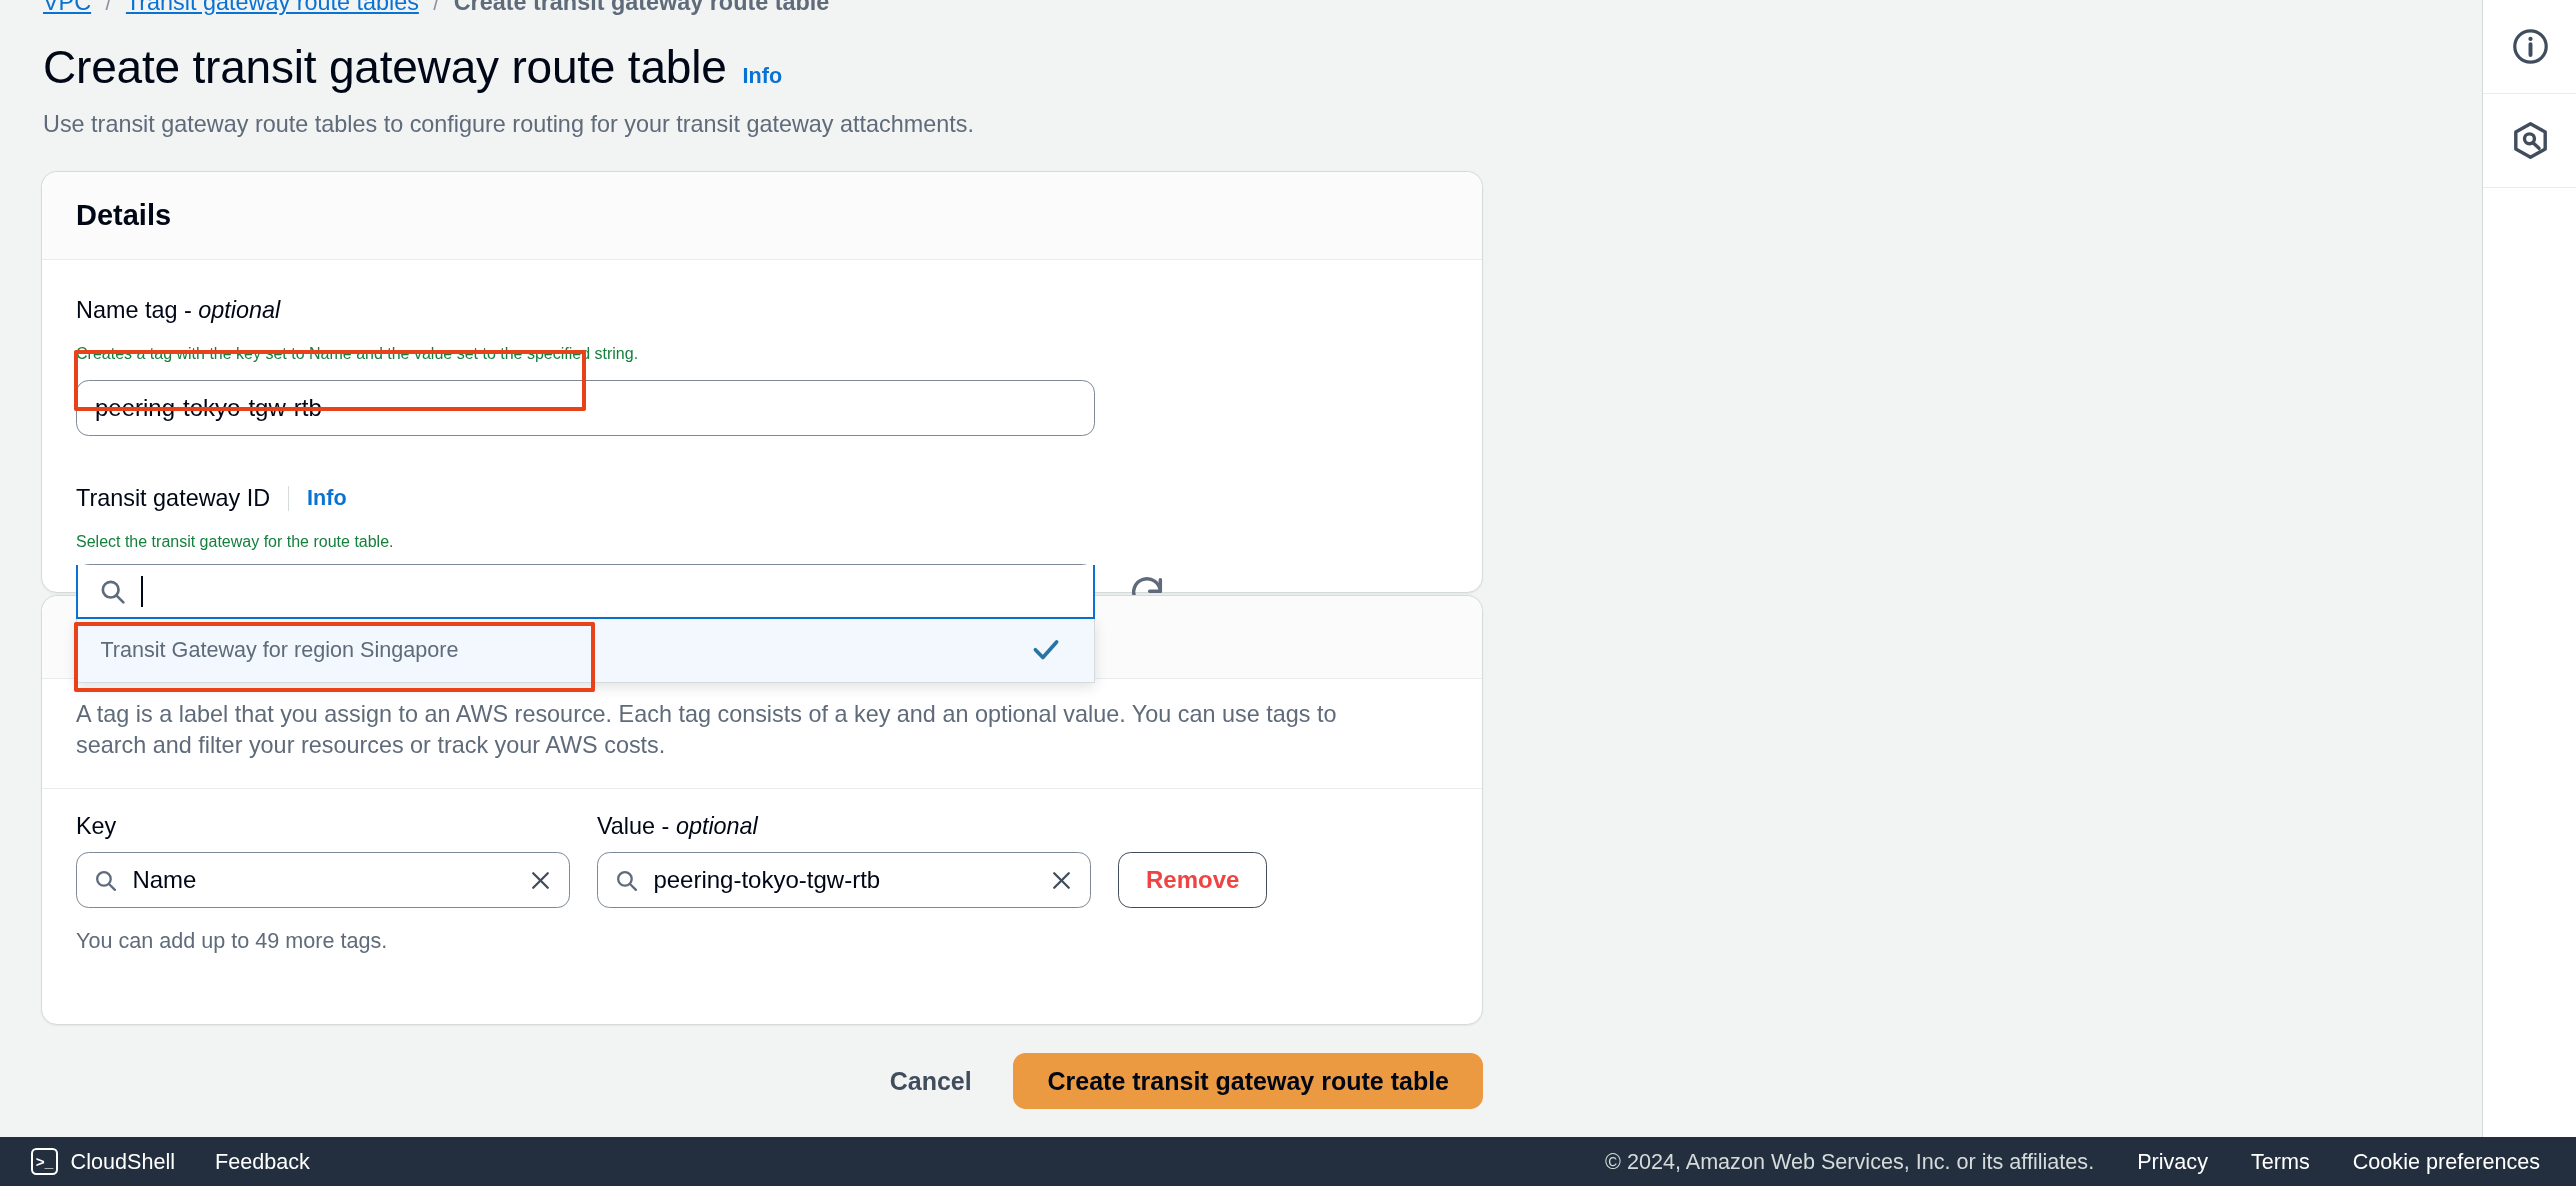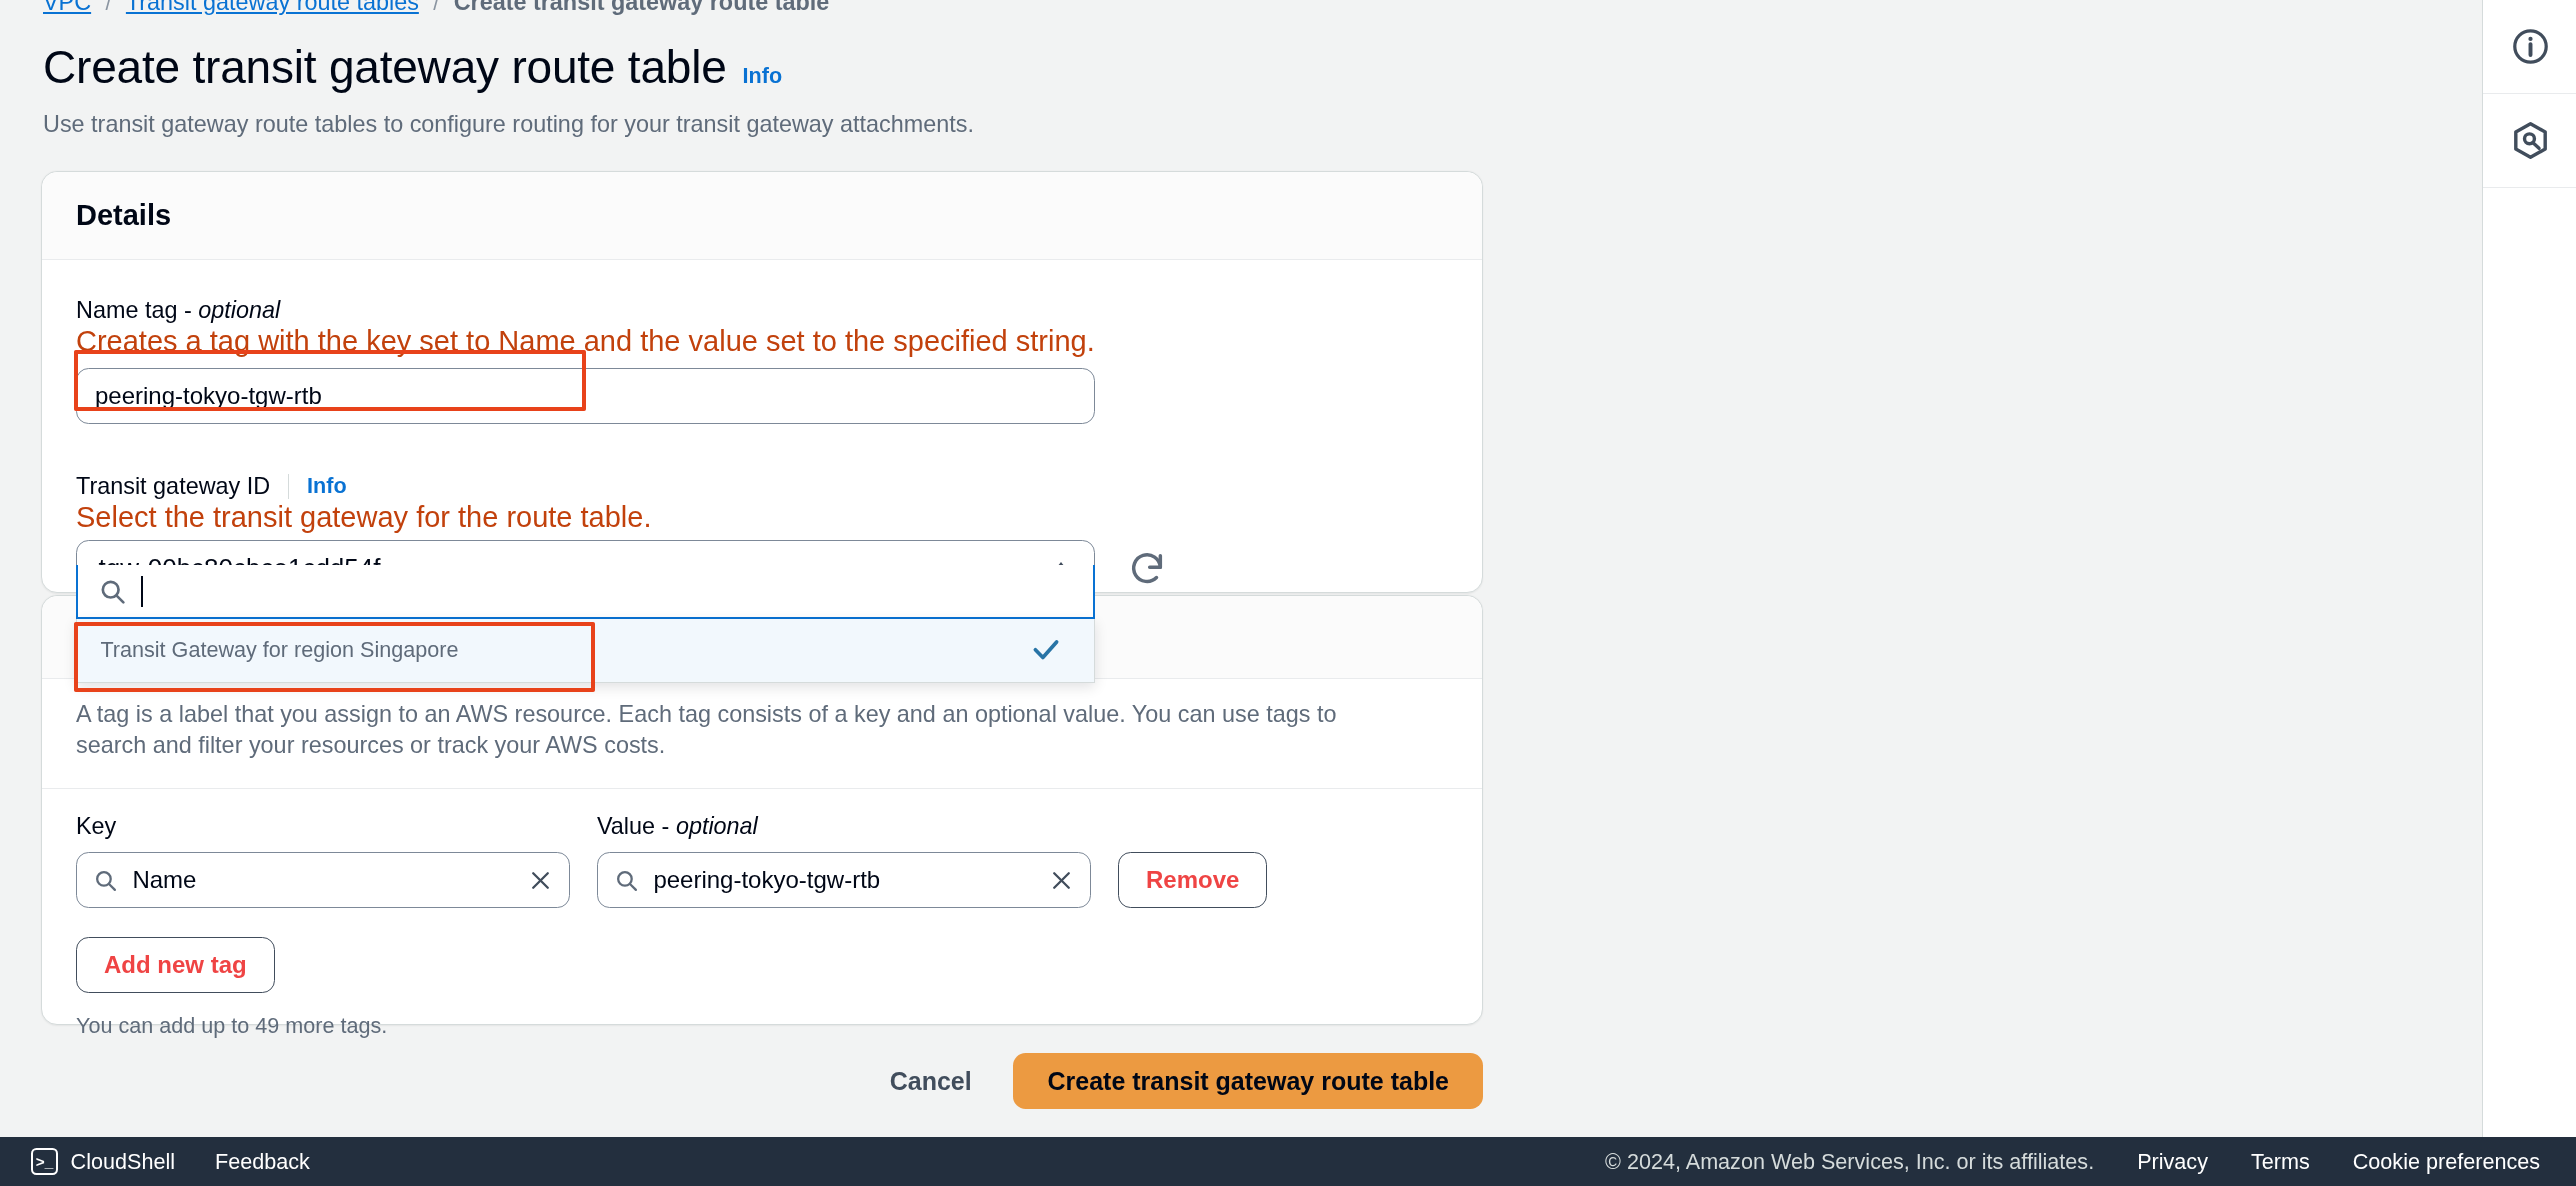--- a/index.html
+++ b/index.html
@@ -60,21 +60,21 @@
     padding-left: 34px;
   }
   .card-header-title { font-size: 29px; font-weight: 700; color: #000716; }
   .card-body { padding: 36px 34px 0 34px; }
 
   
   .field-label { font-size: 23.4px; font-weight: 400; color: #000716; line-height: 29px; }
   .field-label em { font-style: italic; }
   .label-with-info { display: flex; align-items: center; gap: 18px; }
   .label-divider { width: 0.9px; height: 25px; background: #d5dbdb; }
-  .field-desc { font-size: 29px; color: #c2410c; line-height: 27px; margin-top: 3px; }
+  .field-desc { font-size: 16px; color: #15803d; line-height: 27px; margin-top: 15px; }
 
   .text-input {
     height: 56px; background: #fff;
     border: 1.8px solid #7d8998; border-radius: 12.6px;
     display: flex; align-items: center;
     padding: 0 18px;
     font-size: 24px; color: #000716;
   }
   .text-input.plain { border-color: #7d8998; }
 
@@ -322,23 +322,20 @@
                 <line x1="5" y1="5" x2="19" y2="19"></line>
                   <line x1="19" y1="5" x2="5" y2="19"></line>
               </svg>
             </span>
           </div>
         </div>
 
         <button class="btn-normal">Remove</button>
       </div>
 
-      <div style="padding:0 34px; margin-top:29px;">
-        <button class="btn-normal">Add new tag</button>
-      </div>
       <div class="tag-help" style="margin-top:20px;">You can add up to 49 more tags.</div>
     </div>
   </section>
 
   <div style="position:absolute; left:76px; top:565px; width:1019px; z-index:50;">
     <div class="dropdown-search">
       <span>
         <svg class="svg-ico" width="29" height="29" viewBox="0 0 24 24" fill="none" stroke="#5f6b7a" stroke-width="2.2" stroke-linecap="round">
           <circle cx="10.5" cy="10.5" r="6.5"></circle>
             <line x1="15.6" y1="15.6" x2="21" y2="21"></line>

